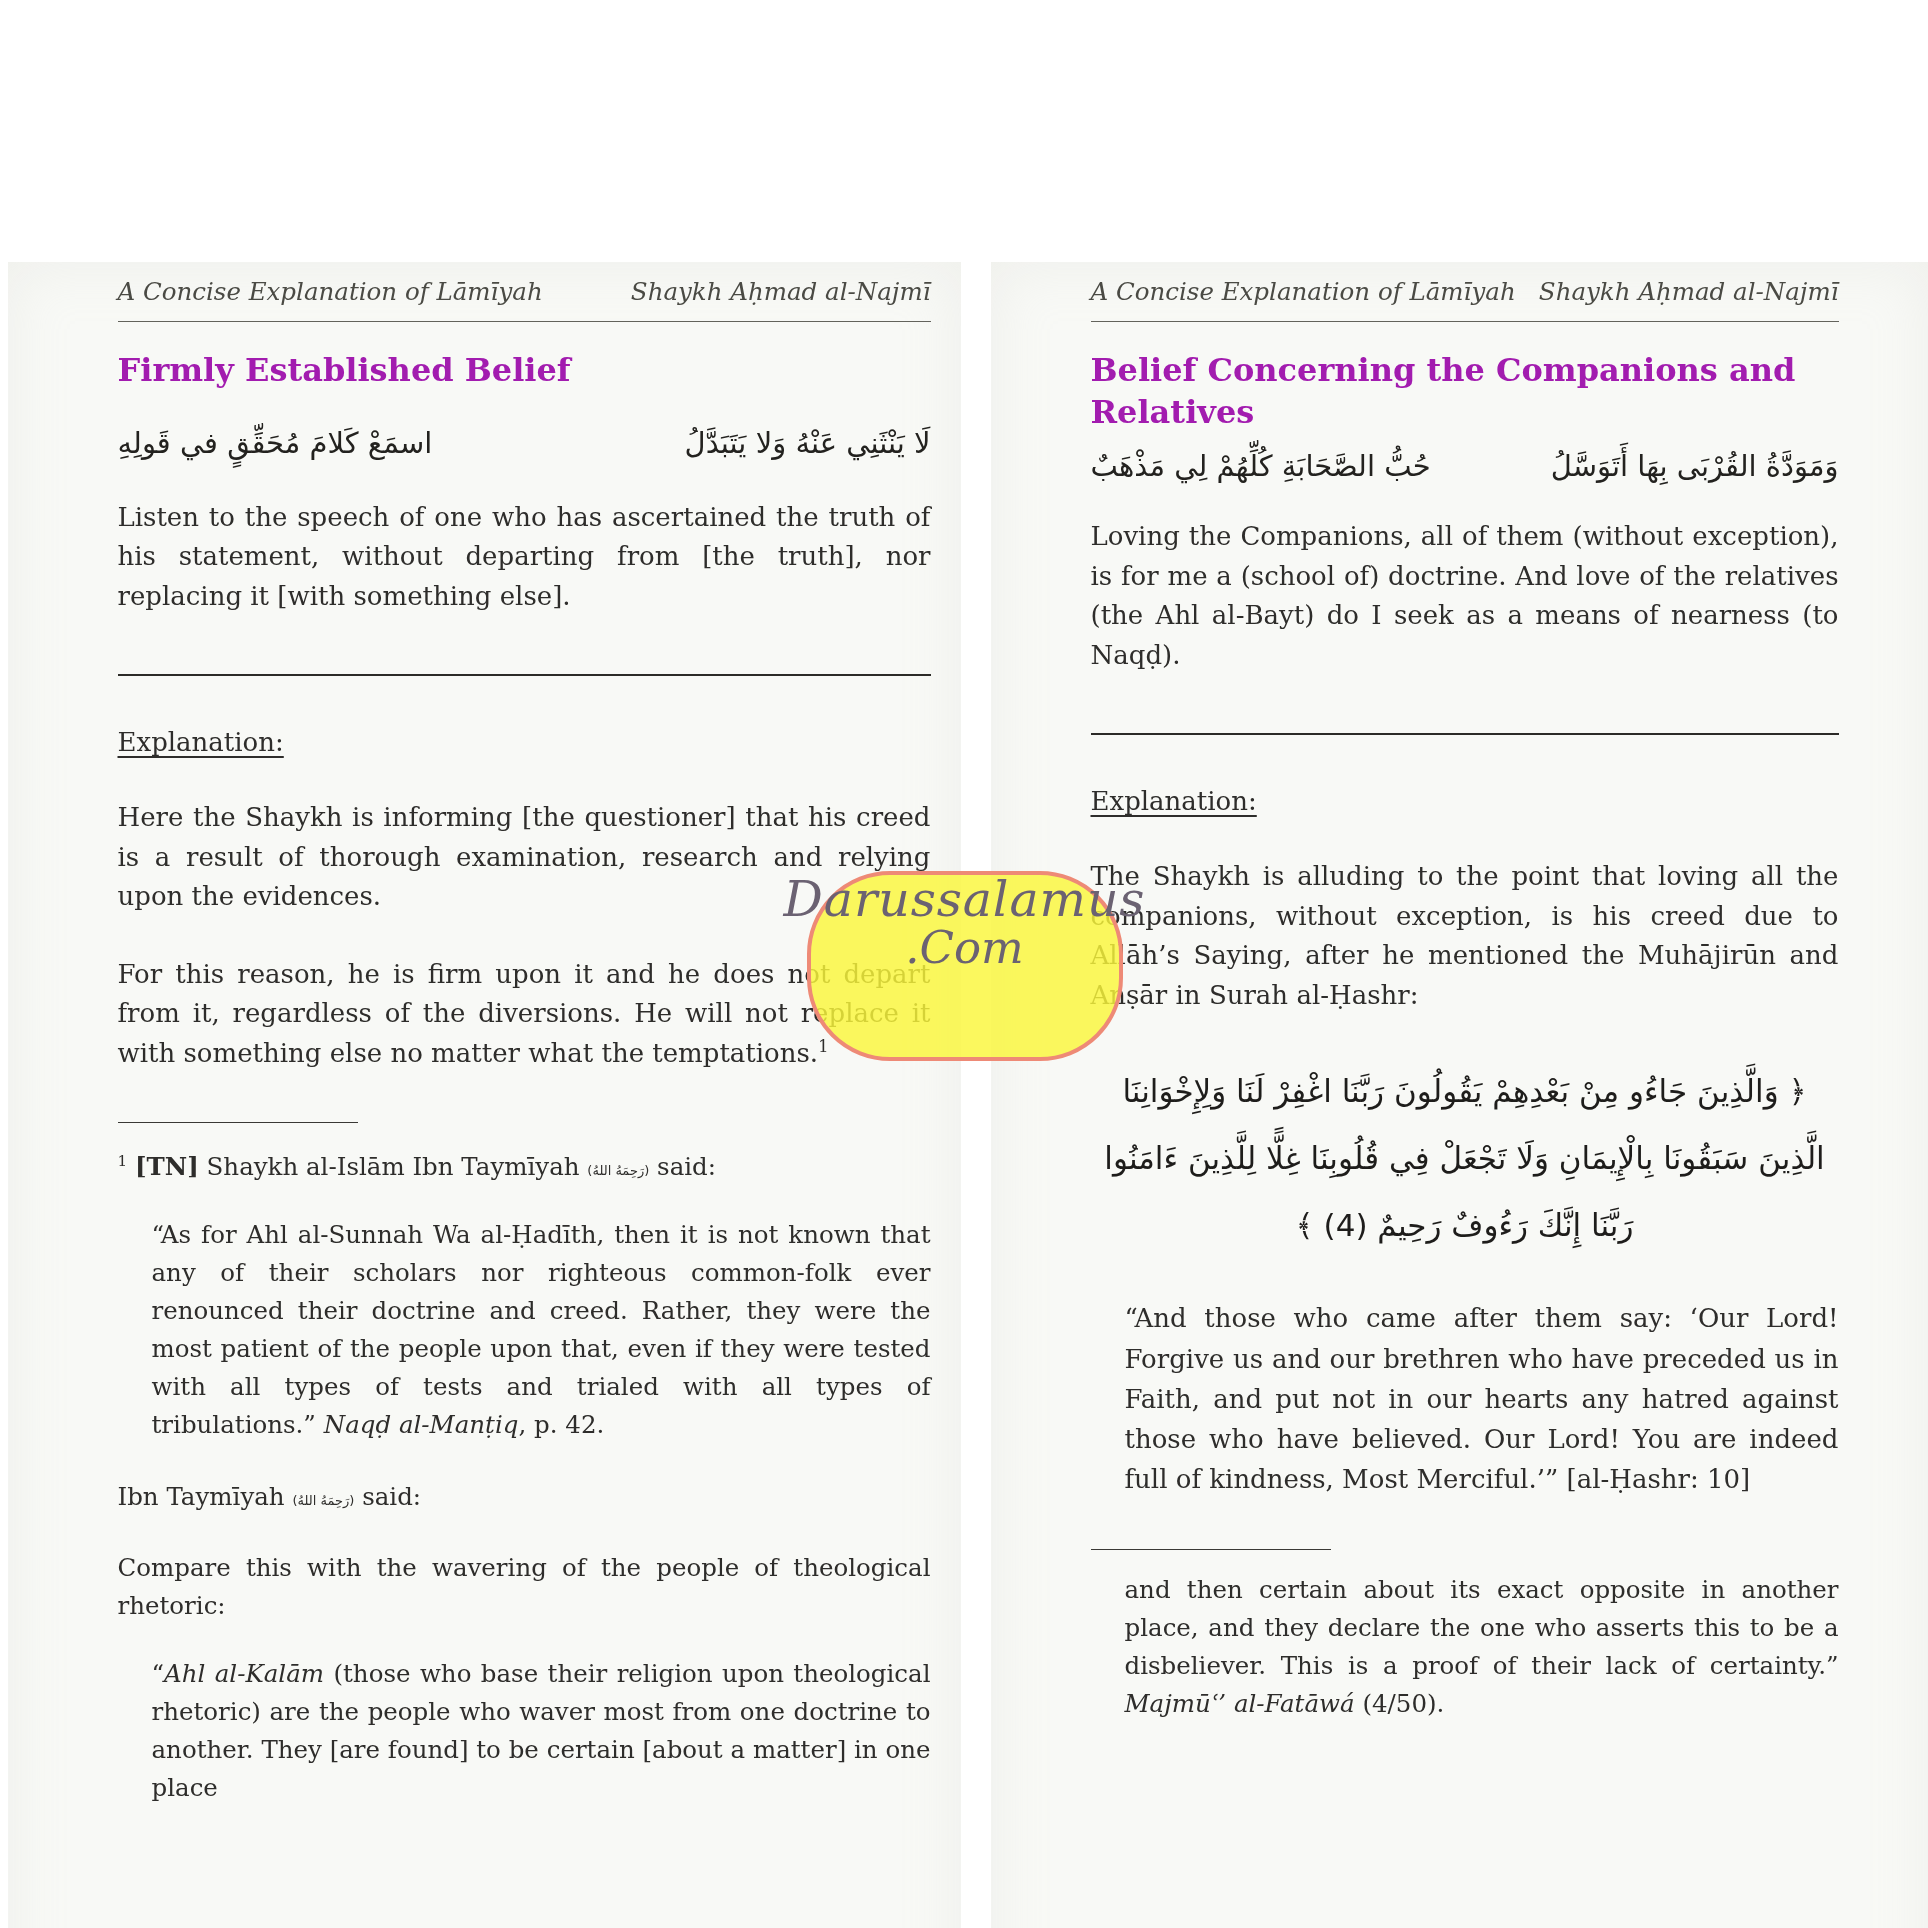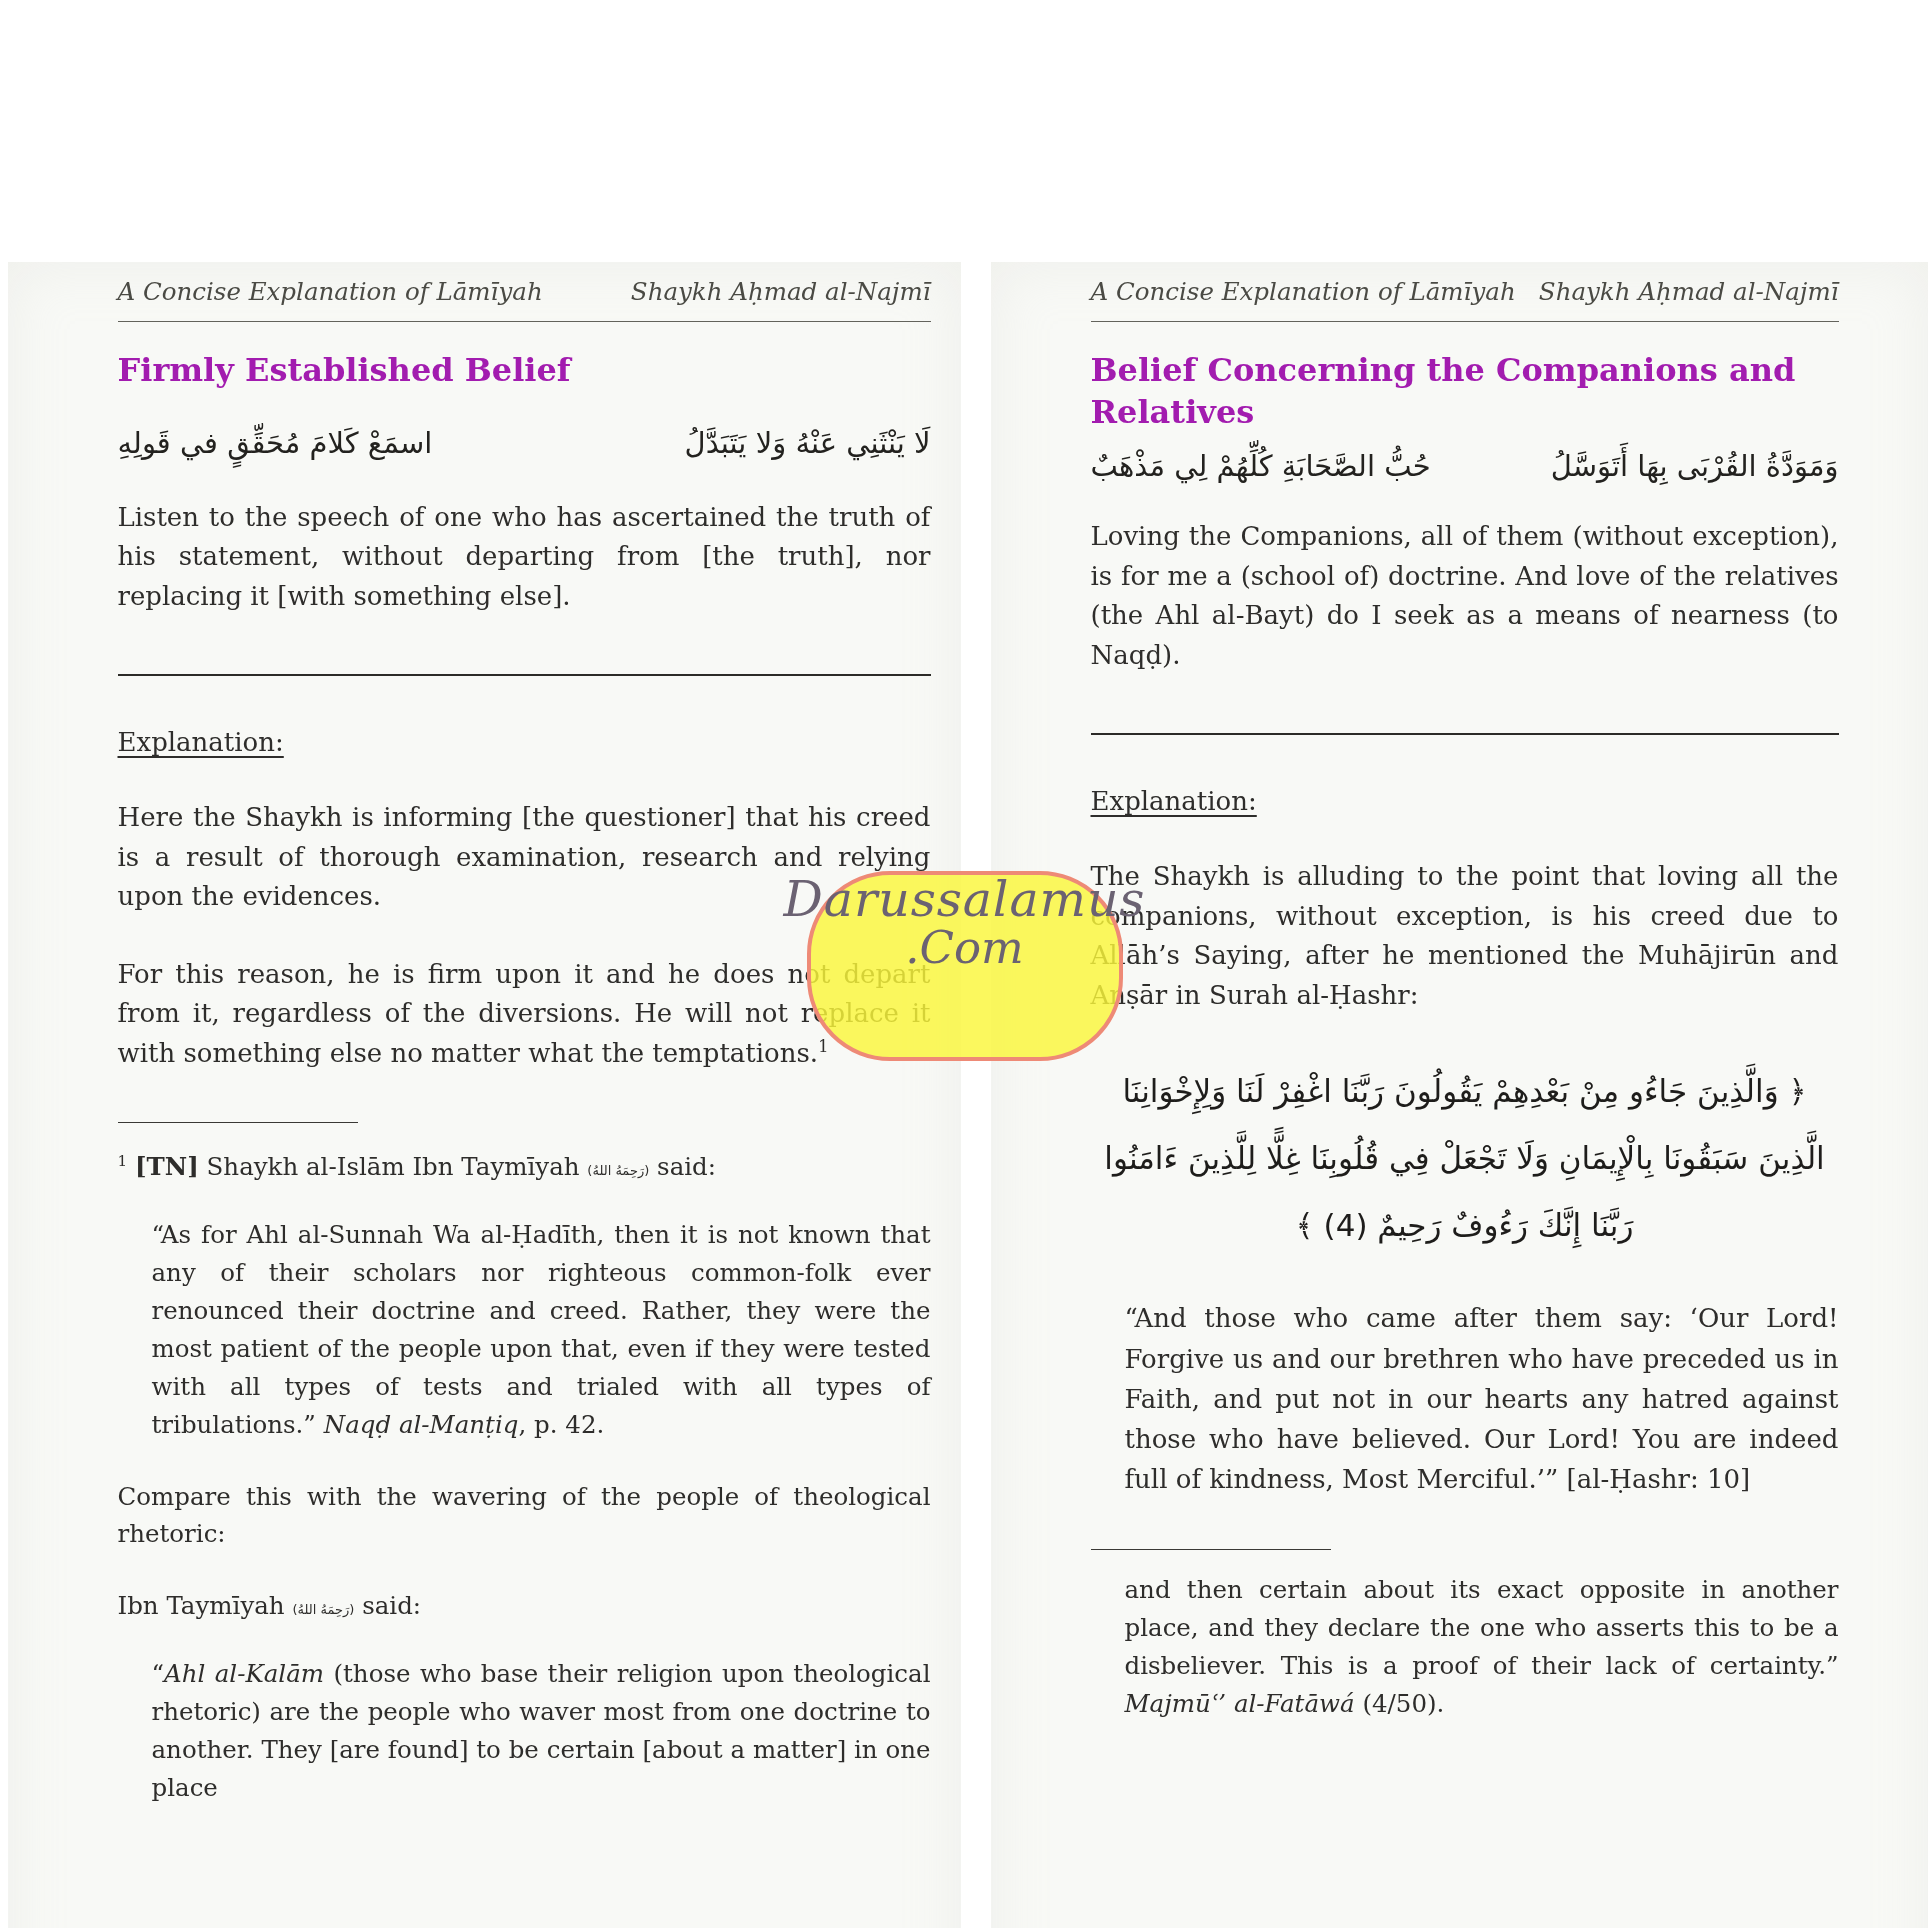--- a/index.html
+++ b/index.html
@@ -86,25 +86,25 @@
 
     <p class="fn-text"><sup>1</sup>
       <b>[TN]</b>
       <span>Shaykh al-Islām Ibn Taymīyah</span>
       <span class="arabic-inline">(رَحِمَهُ اللهُ)</span>
       <span>said:</span></p>
 
     <p class="quote-block"><span>“As for Ahl al-Sunnah Wa al-Ḥadīth, then it is not known that any of their scholars nor righteous common-folk ever renounced their doctrine and creed. Rather, they were the most patient of the people upon that, even if they were tested with all types of tests and trialed with all types of tribulations.”</span>
       <i>Naqḍ al-Manṭiq</i><span>, p. 42.</span></p>
 
-    <p class="fn-text mt-sm">Compare this with the wavering of the people of theological rhetoric:</p>
-
     <p class="fn-text mt-sm"><span>Ibn Taymīyah</span>
       <span class="arabic-inline">(رَحِمَهُ اللهُ)</span>
       <span>said:</span></p>
+
+    <p class="fn-text mt-sm">Compare this with the wavering of the people of theological rhetoric:</p>
 
     <p class="quote-block"><span>“</span><i>Ahl al-Kalām</i><span> (those who base their religion upon theological rhetoric) are the people who waver most from one doctrine to another. They [are found] to be certain [about a matter] in one place</span></p>
 
     <div class="page-number">26</div>
   </div>
 
   <div class="page page-right">
     <div class="header-row">
       <span>A Concise Explanation of Lāmīyah</span>
       <span>Shaykh Aḥmad al-Najmī</span>

